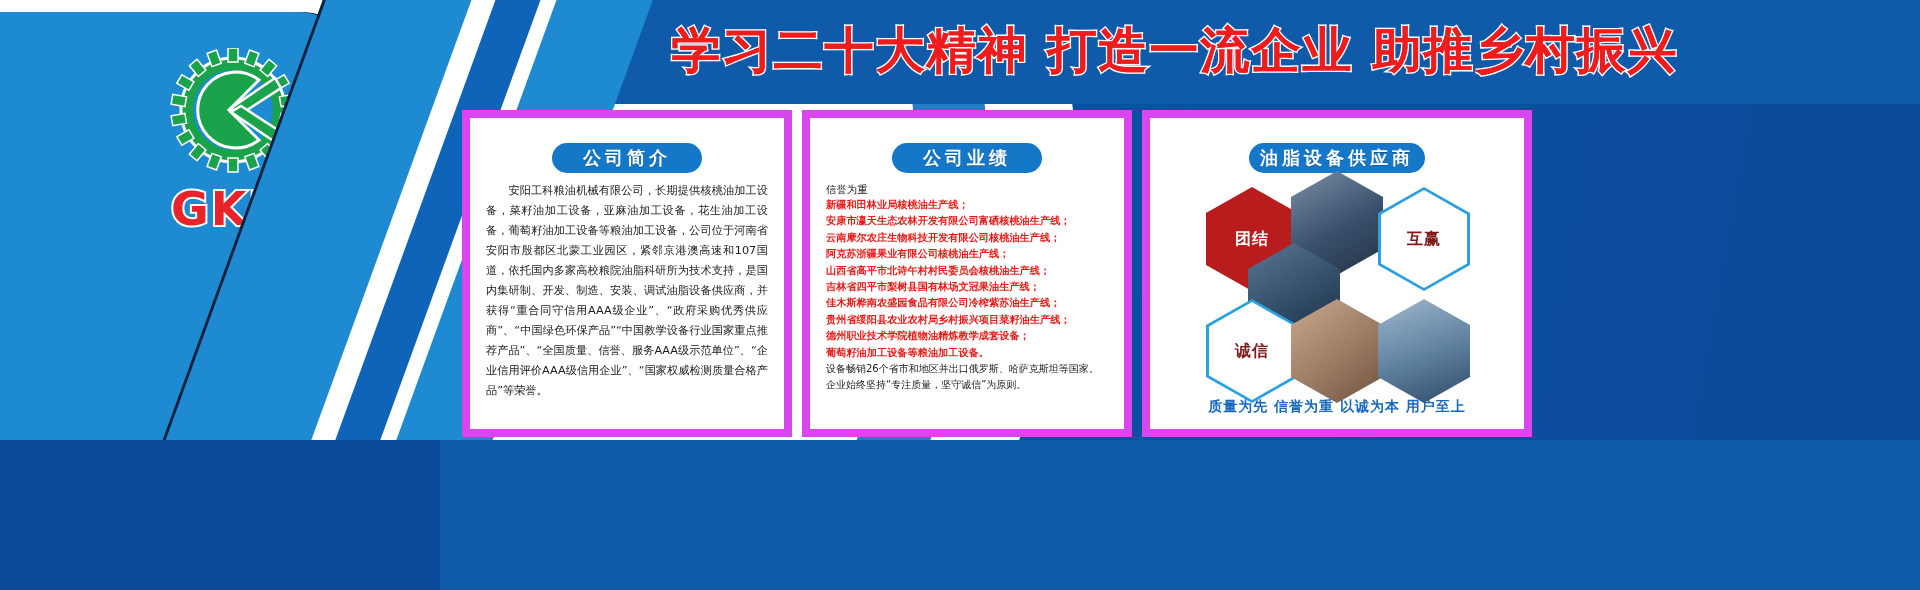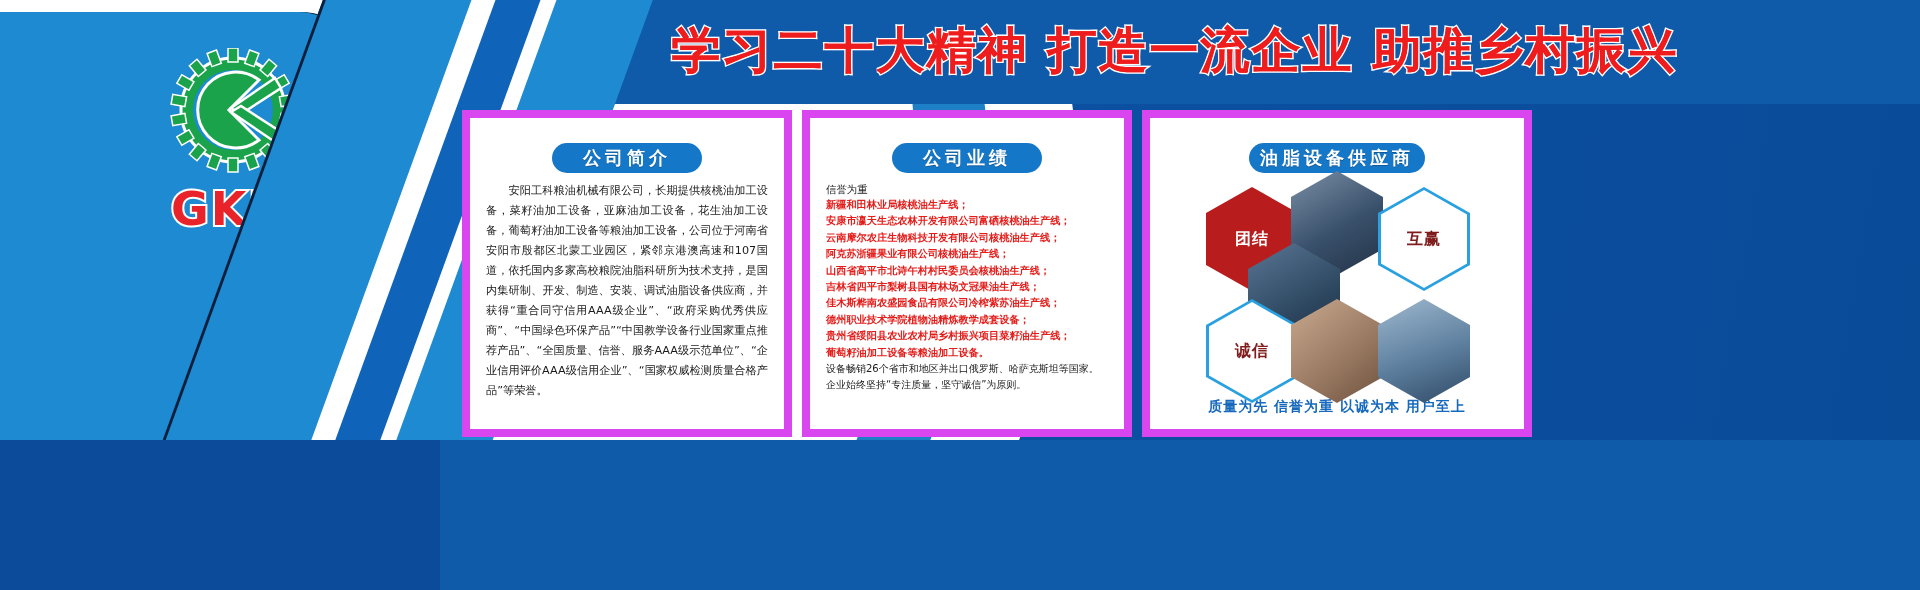--- a/index.html
+++ b/index.html
@@ -358,22 +358,22 @@
       <div class="pill">公司业绩</div>
       <div class="ach-intro">信誉为重</div>
       <ul class="ach-list">
         <li>新疆和田林业局核桃油生产线；</li>
         <li>安康市瀛天生态农林开发有限公司富硒核桃油生产线；</li>
         <li>云南摩尔农庄生物科技开发有限公司核桃油生产线；</li>
         <li>阿克苏浙疆果业有限公司核桃油生产线；</li>
         <li>山西省高平市北诗午村村民委员会核桃油生产线；</li>
         <li>吉林省四平市梨树县国有林场文冠果油生产线；</li>
         <li>佳木斯桦南农盛园食品有限公司冷榨紫苏油生产线；</li>
+        <li>贵州省绥阳县农业农村局乡村振兴项目菜籽油生产线；</li>
         <li>德州职业技术学院植物油精炼教学成套设备；</li>
-        <li>贵州省绥阳县农业农村局乡村振兴项目菜籽油生产线；</li>
         <li>葡萄籽油加工设备等粮油加工设备。</li>
       </ul>
       <div class="ach-foot">设备畅销26个省市和地区并出口俄罗斯、哈萨克斯坦等国家。</div>
       <div class="ach-foot">企业始终坚持“专注质量，坚守诚信”为原则。</div>
     </div>
 
     <div class="card c3">
       <div class="pill wide">油脂设备供应商</div>
 
       <div class="hexfield">

